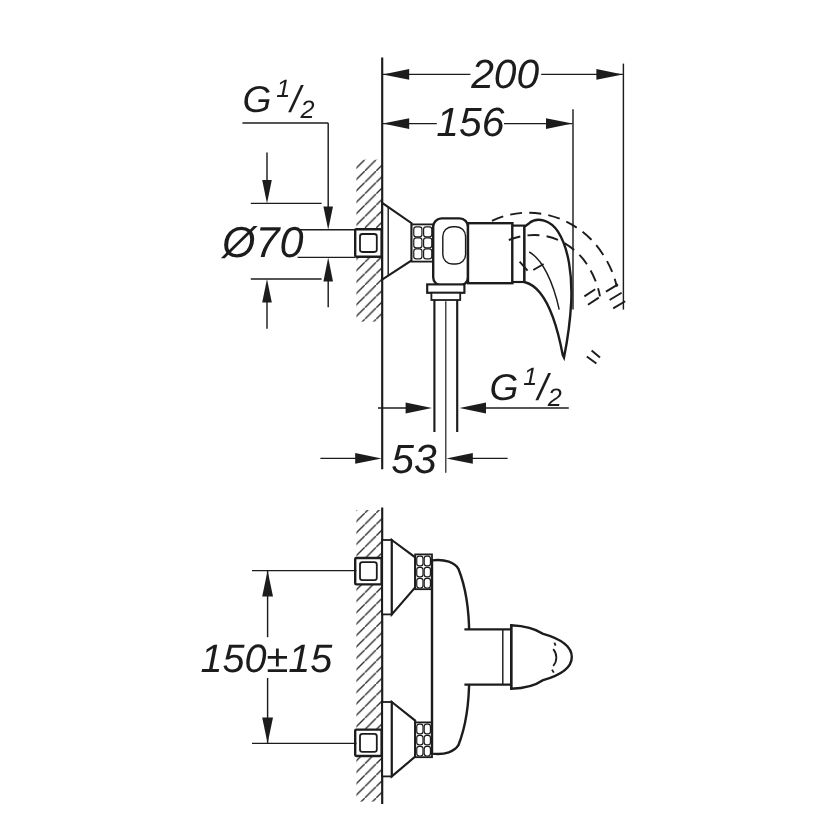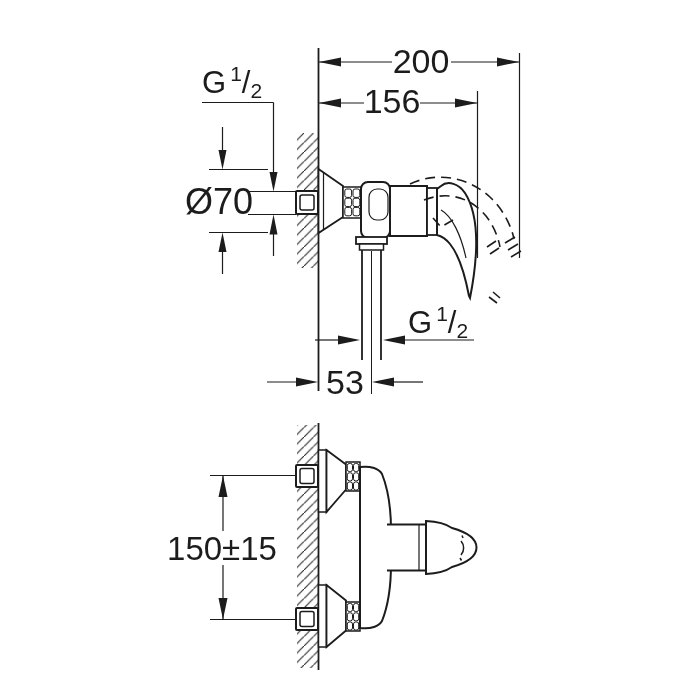--- a/index.html
+++ b/index.html
@@ -1,17 +1,17 @@
 <!DOCTYPE html>
 <html style="--ln: #1c1c1c; --bg: #ffffff;"><head>
 <meta charset="utf-8">
 <style>
   :root { --ln: #1c1c1c; --bg: #ffffff; }
   html, body { margin: 0; padding: 0; background: var(--bg); }
-  .stage { width: 700px; height: 700px; background: var(--bg); position: relative; overflow: hidden; }
+  .stage { width: 700px; height: 700px; background: var(--bg); position: relative; overflow: hidden; font-style: italic; }
   svg { display: block; }
   .ln2  { stroke: var(--ln); stroke-width: 2;   fill: none; }
   .ln18 { stroke: var(--ln); stroke-width: 1.8; fill: none; }
   .ln15 { stroke: var(--ln); stroke-width: 1.5; fill: none; }
   .ln12 { stroke: var(--ln); stroke-width: 1.2; fill: none; }
   .ln1  { stroke: var(--ln); stroke-width: 1;   fill: none; }
   .w2   { stroke: var(--ln); stroke-width: 2;   fill: #fff; }
   .w18  { stroke: var(--ln); stroke-width: 1.8; fill: #fff; }
   .w15  { stroke: var(--ln); stroke-width: 1.5; fill: #fff; }
   .arr  { fill: var(--ln); stroke: none; }

